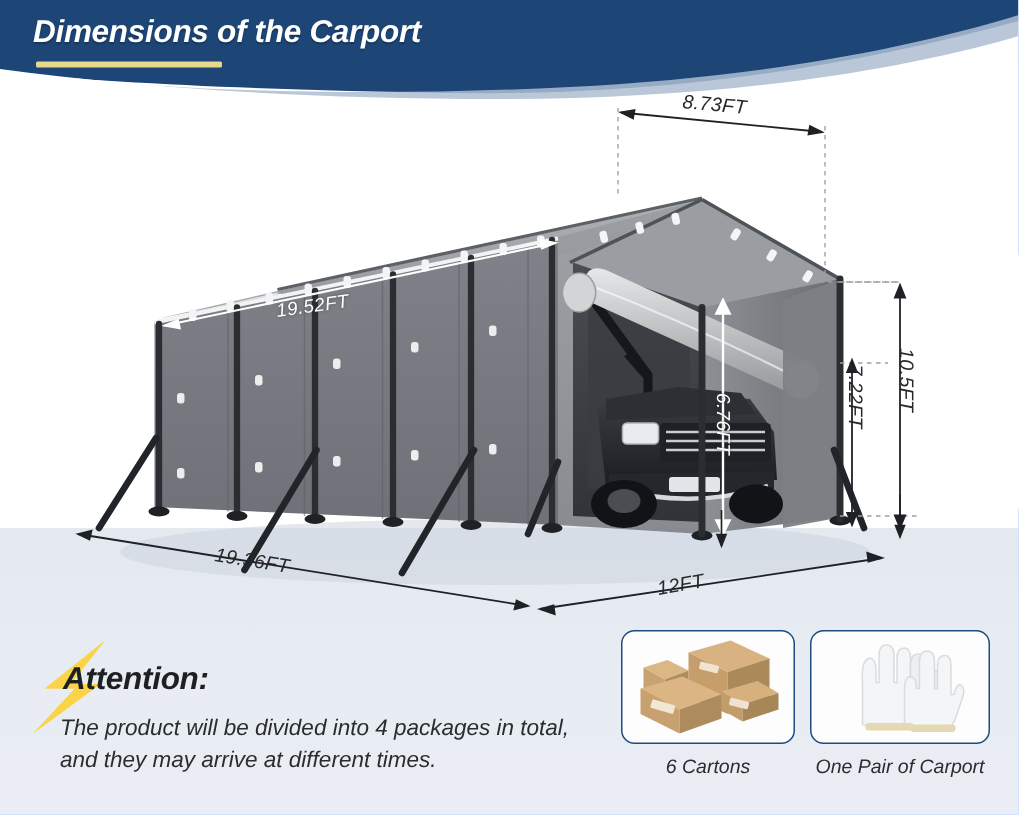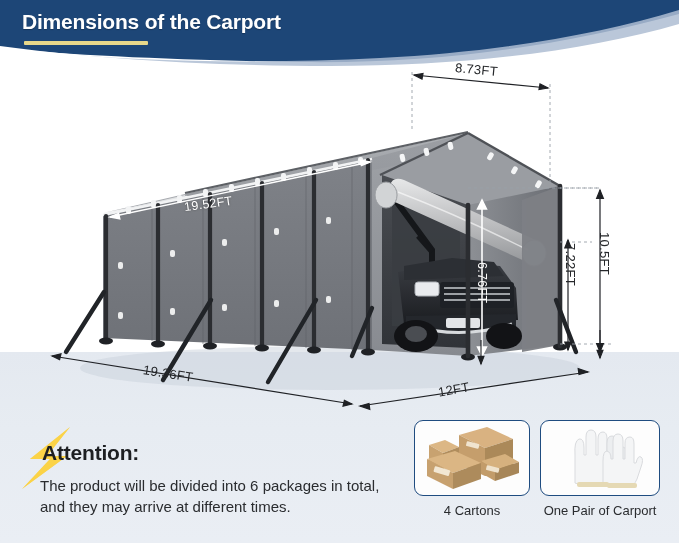--- a/index.html
+++ b/index.html
@@ -2,21 +2,21 @@
 <html><head>
 <meta charset="utf-8">
 <style>
   html,body{margin:0;padding:0;}
   body{
     width:679px;height:543px;overflow:hidden;
     font-family:"Liberation Sans", sans-serif;
     background:#ffffff;
     position:relative;
   }
-  #stage{position:relative;width:679px;height:543px;overflow:hidden;background:#3b82f6;}
+  #stage{position:relative;width:679px;height:543px;overflow:hidden;background:#3b82f6;font-style:italic;}
 
   
   .bg-sky{position:absolute;left:0;top:0;width:679px;height:360px;background:#ffffff;}
   .bg-ground{
     position:absolute;left:0;top:352px;width:679px;height:191px;
     background:linear-gradient(180deg,#e4e9f0 0%,#e7ecf2 40%,#eaeef4 100%);
   }
 
   
   .header-wrap{position:absolute;left:0;top:0;width:679px;height:80px;overflow:hidden;}
@@ -327,21 +327,21 @@
   <div class="dim dim-white dim-1952">19.52FT</div>
   <div class="dim dim-white dim-676">6.76FT</div>
   <div class="dim dim-1936">19.36FT</div>
   <div class="dim dim-12">12FT</div>
 
   <svg class="bolt" width="62" height="66" viewBox="0 0 62 66">
     <path d="M50,2 L10,34 L30,34 L2,64 L47,31 L27,31 Z" fill="#f9cf3d"></path>
     <path d="M50,2 L10,34 L30,34 L2,64 L47,31 L27,31 Z" fill="#fbd64f" opacity="0.6"></path>
   </svg>
   <div class="attention-title">Attention:</div>
-  <div class="attention-body">The product will be divided into 6 packages in total, and they may arrive at different times.</div>
+  <div class="attention-body">The product will be divided into 4 packages in total, and they may arrive at different times.</div>
 
   <div class="card card-1">
     <svg class="card-art" width="114" height="74" viewBox="0 0 114 74">
 
       <path d="M44,14 L72,6 L98,18 L70,27 Z" fill="#d9b281"></path>
       <path d="M44,14 L70,27 L70,55 L44,43 Z" fill="#c59e6c"></path>
       <path d="M70,27 L98,18 L98,45 L70,55 Z" fill="#ab8959"></path>
       <rect x="52" y="20" width="13" height="5" rx="1" fill="#f0e4cf" transform="rotate(14 52 20)"></rect>
 
       <path d="M14,24 L30,19 L44,26 L28,32 Z" fill="#dcb785"></path>
@@ -365,16 +365,16 @@
 
         <path d="M34,62 L34,34 Q33,20 38,18 Q43,17 43,27 L43,34 L45,34 L45,16 Q45,9 50,9 Q55,9 55,16 L55,34 L57,34 L57,18 Q57,11 62,11 Q66,11 66,18 L66,36 L68,36 Q70,28 74,30 Q77,32 74,40 L70,56 Q67,64 58,64 L40,64 Z"></path>
 
         <path d="M86,64 L86,38 Q86,26 82,26 Q78,27 78,35 L78,40 L76,40 L76,22 Q76,15 71,15 Q66,15 66,22 L66,38" fill="#eceef0"></path>
         <path d="M62,64 L62,40 Q62,30 66,30 Q70,31 70,38 L72,38 L72,20 Q72,13 77,13 Q82,13 82,20 L82,38 L84,38 L84,22 Q84,16 89,16 Q93,16 93,23 L93,42 L95,42 Q97,34 100,36 Q103,38 100,46 L96,58 Q93,66 85,66 L68,66 Z"></path>
       </g>
       <rect x="36" y="61" width="32" height="5" rx="2" fill="#e5d9b4"></rect>
       <rect x="66" y="62" width="30" height="5" rx="2" fill="#e5d9b4"></rect>
     </svg>
   </div>
-  <div class="card-caption cap-1">4 Cartons</div>
+  <div class="card-caption cap-1">6 Cartons</div>
   <div class="card-caption cap-2">One Pair of Carport</div>
 
 </div>
 
 </body></html>

